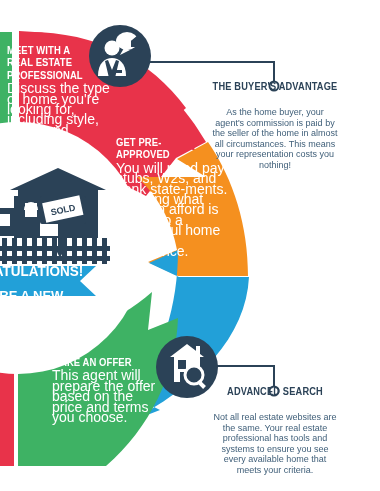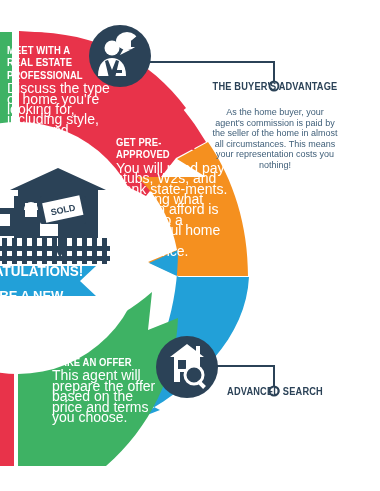--- a/index.html
+++ b/index.html
@@ -255,15 +255,16 @@
     <div class="c2">YOU ARE A NEW<br>HOME OWNER!</div>
   </div>
 
   <div class="txt" id="buyer-adv">
     <div class="hd">THE BUYER'S ADVANTAGE</div>
     <div class="bd">As the home buyer, your agent's commission is paid by the seller of the home in almost all circumstances. This means your representation costs you nothing!</div>
   </div>
 
   <div class="txt" id="adv-search">
     <div class="hd">ADVANCED SEARCH</div>
+    <div class="bd">Not all real estate websites are the same. Your real estate professional has tools and systems to ensure you see every available home that meets your criteria.</div>
   </div>
 
 </div>
 
 </body></html>

